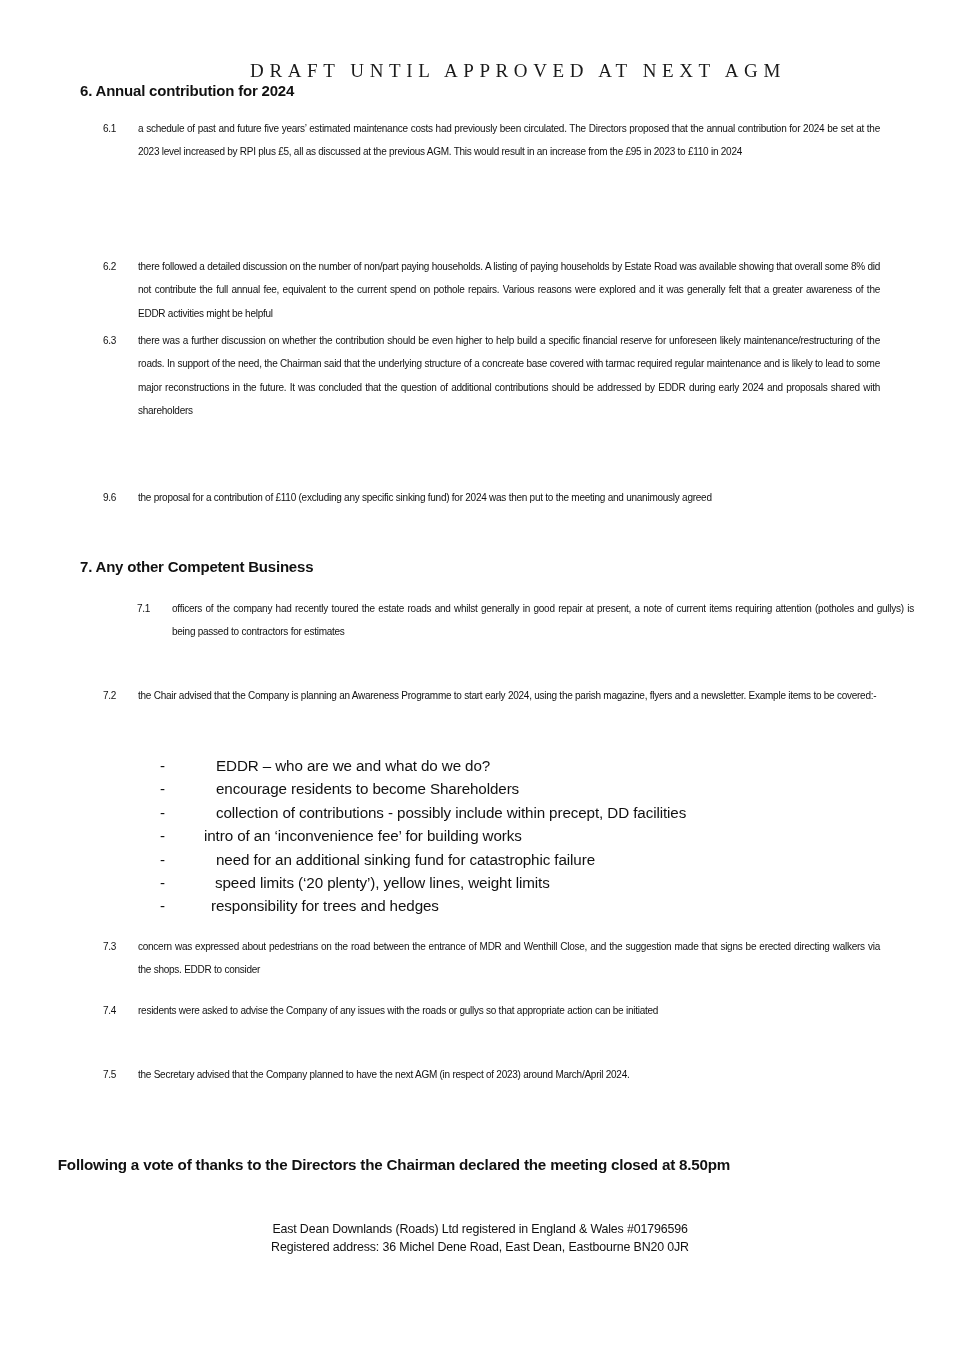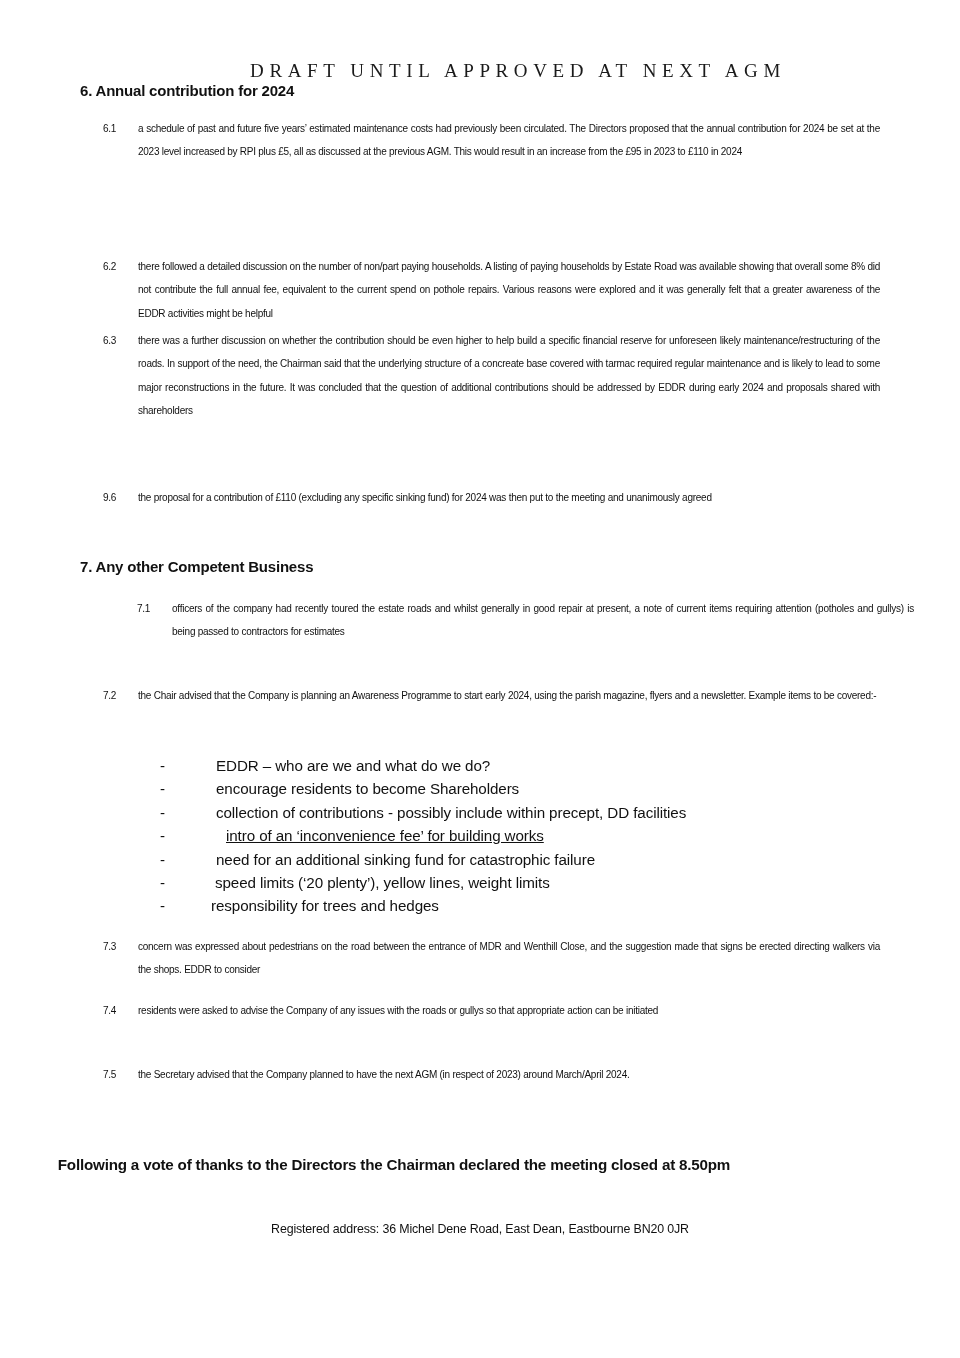--- a/index.html
+++ b/index.html
@@ -82,21 +82,21 @@
   <div class="bullet">
     <span class="dash">-</span>
     <span class="btxt" style="left:23px;">encourage residents to become Shareholders</span>
   </div>
   <div class="bullet">
     <span class="dash">-</span>
     <span class="btxt" style="left:23px;">collection of contributions - possibly include within precept, DD facilities</span>
   </div>
   <div class="bullet">
     <span class="dash">-</span>
-    <span class="btxt" style="left:33px;text-decoration:underline;">intro of an ‘inconvenience fee’ for building works</span>
+    <span class="btxt" style="left:11px;">intro of an ‘inconvenience fee’ for building works</span>
   </div>
   <div class="bullet">
     <span class="dash">-</span>
     <span class="btxt" style="left:23px;">need for an additional sinking fund for catastrophic failure</span>
   </div>
   <div class="bullet">
     <span class="dash">-</span>
     <span class="btxt" style="left:22px;">speed limits (‘20 plenty’), yellow lines, weight limits</span>
   </div>
   <div class="bullet">
@@ -116,14 +116,15 @@
 </div>
 
 <div class="para" style="top:1063px;">
   <span class="num">7.5</span>
   <span class="txt">the Secretary advised that the Company planned to have the next AGM (in respect of 2023) around March/April 2024.</span>
 </div>
 
 <div class="closing">Following a vote of thanks to the Directors the Chairman declared the meeting closed at 8.50pm</div>
 
 <div class="footer">
+  <div>East Dean Downlands (Roads) Ltd registered in England &amp; Wales #01796596</div>
   <div>Registered address: 36 Michel Dene Road, East Dean, Eastbourne BN20 0JR</div>
 </div>
 
 </body></html>

